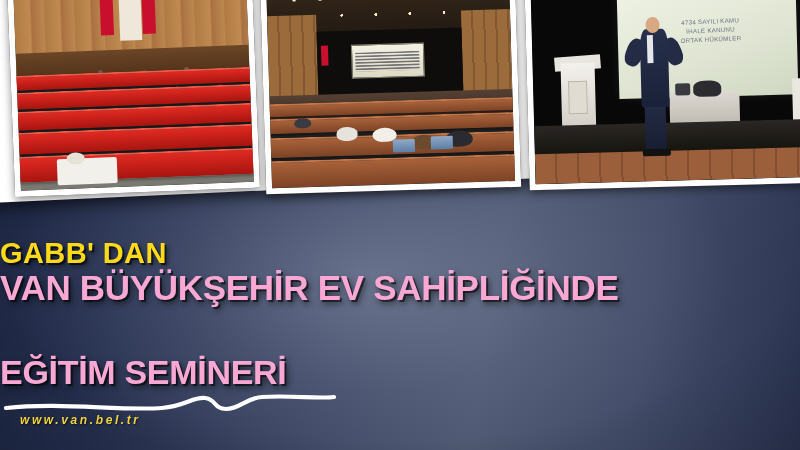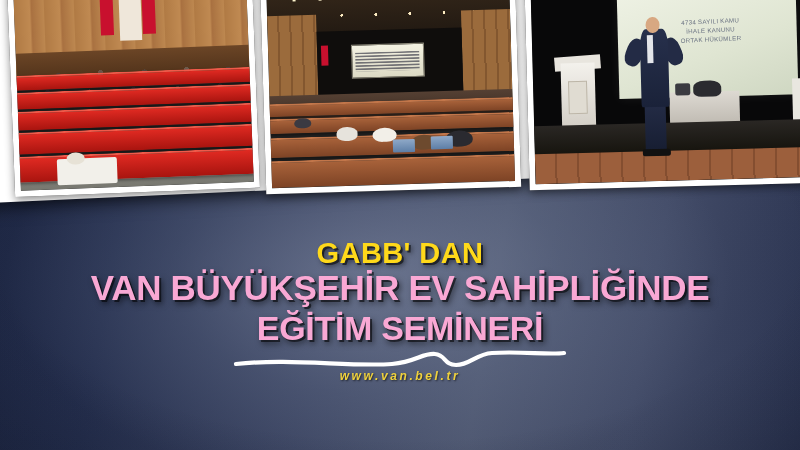--- a/index.html
+++ b/index.html
@@ -177,42 +177,43 @@
   .p3-man-armR { position:absolute; left:43%; top:38%; width:5.5%; height:12%;
     background:#232b45; border-radius:40%; transform:rotate(-22deg); }
   .p3-man-shirt { position:absolute; left:37.4%; top:37%; width:1.8%; height:12%;
     background:#e4e6ea; }
   .p3-shoes { position:absolute; left:35%; top:86%; width:9%; height:3%;
     background:#111; border-radius:2px; }
 
   
   .titles {
     position:absolute; left:0; right:0; top:238px;
-    text-align:center;
+    text-align:left;
   }
   .kicker {
     font-size:29px; font-weight:bold; color:#ffd91a;
     letter-spacing:0.4px;
     text-shadow:2px 2px 0 rgba(0,0,0,0.55), 3px 3px 5px rgba(0,0,0,0.5);
     line-height:1.05;
   }
   .headline {
     font-size:35px; font-weight:bold; color:#f9a8d4;
     letter-spacing:-0.3px;
     text-shadow:2px 2px 0 rgba(0,0,0,0.55), 3px 4px 6px rgba(0,0,0,0.55);
     line-height:1.17;
     white-space:nowrap;
   }
-  .hl2 { font-size:34px; }
+  .hl2 { font-size:34px;margin-top:44px; }
   .squiggle { margin-top:-2px; height:26px; }
   .url {
     margin-top:-4px;
     font-size:12px; font-style:italic; font-weight:bold;
     color:#f0d23c; letter-spacing:2.6px;
     text-shadow:1px 1px 2px rgba(0,0,0,0.6);
+    padding-left:20px;
   }
 </style>
 </head>
 <body>
 
 <div class="bg"></div>
 <div class="bg-vign"></div>
 
 <div class="strip-wrap">
   <div class="strip"></div>

